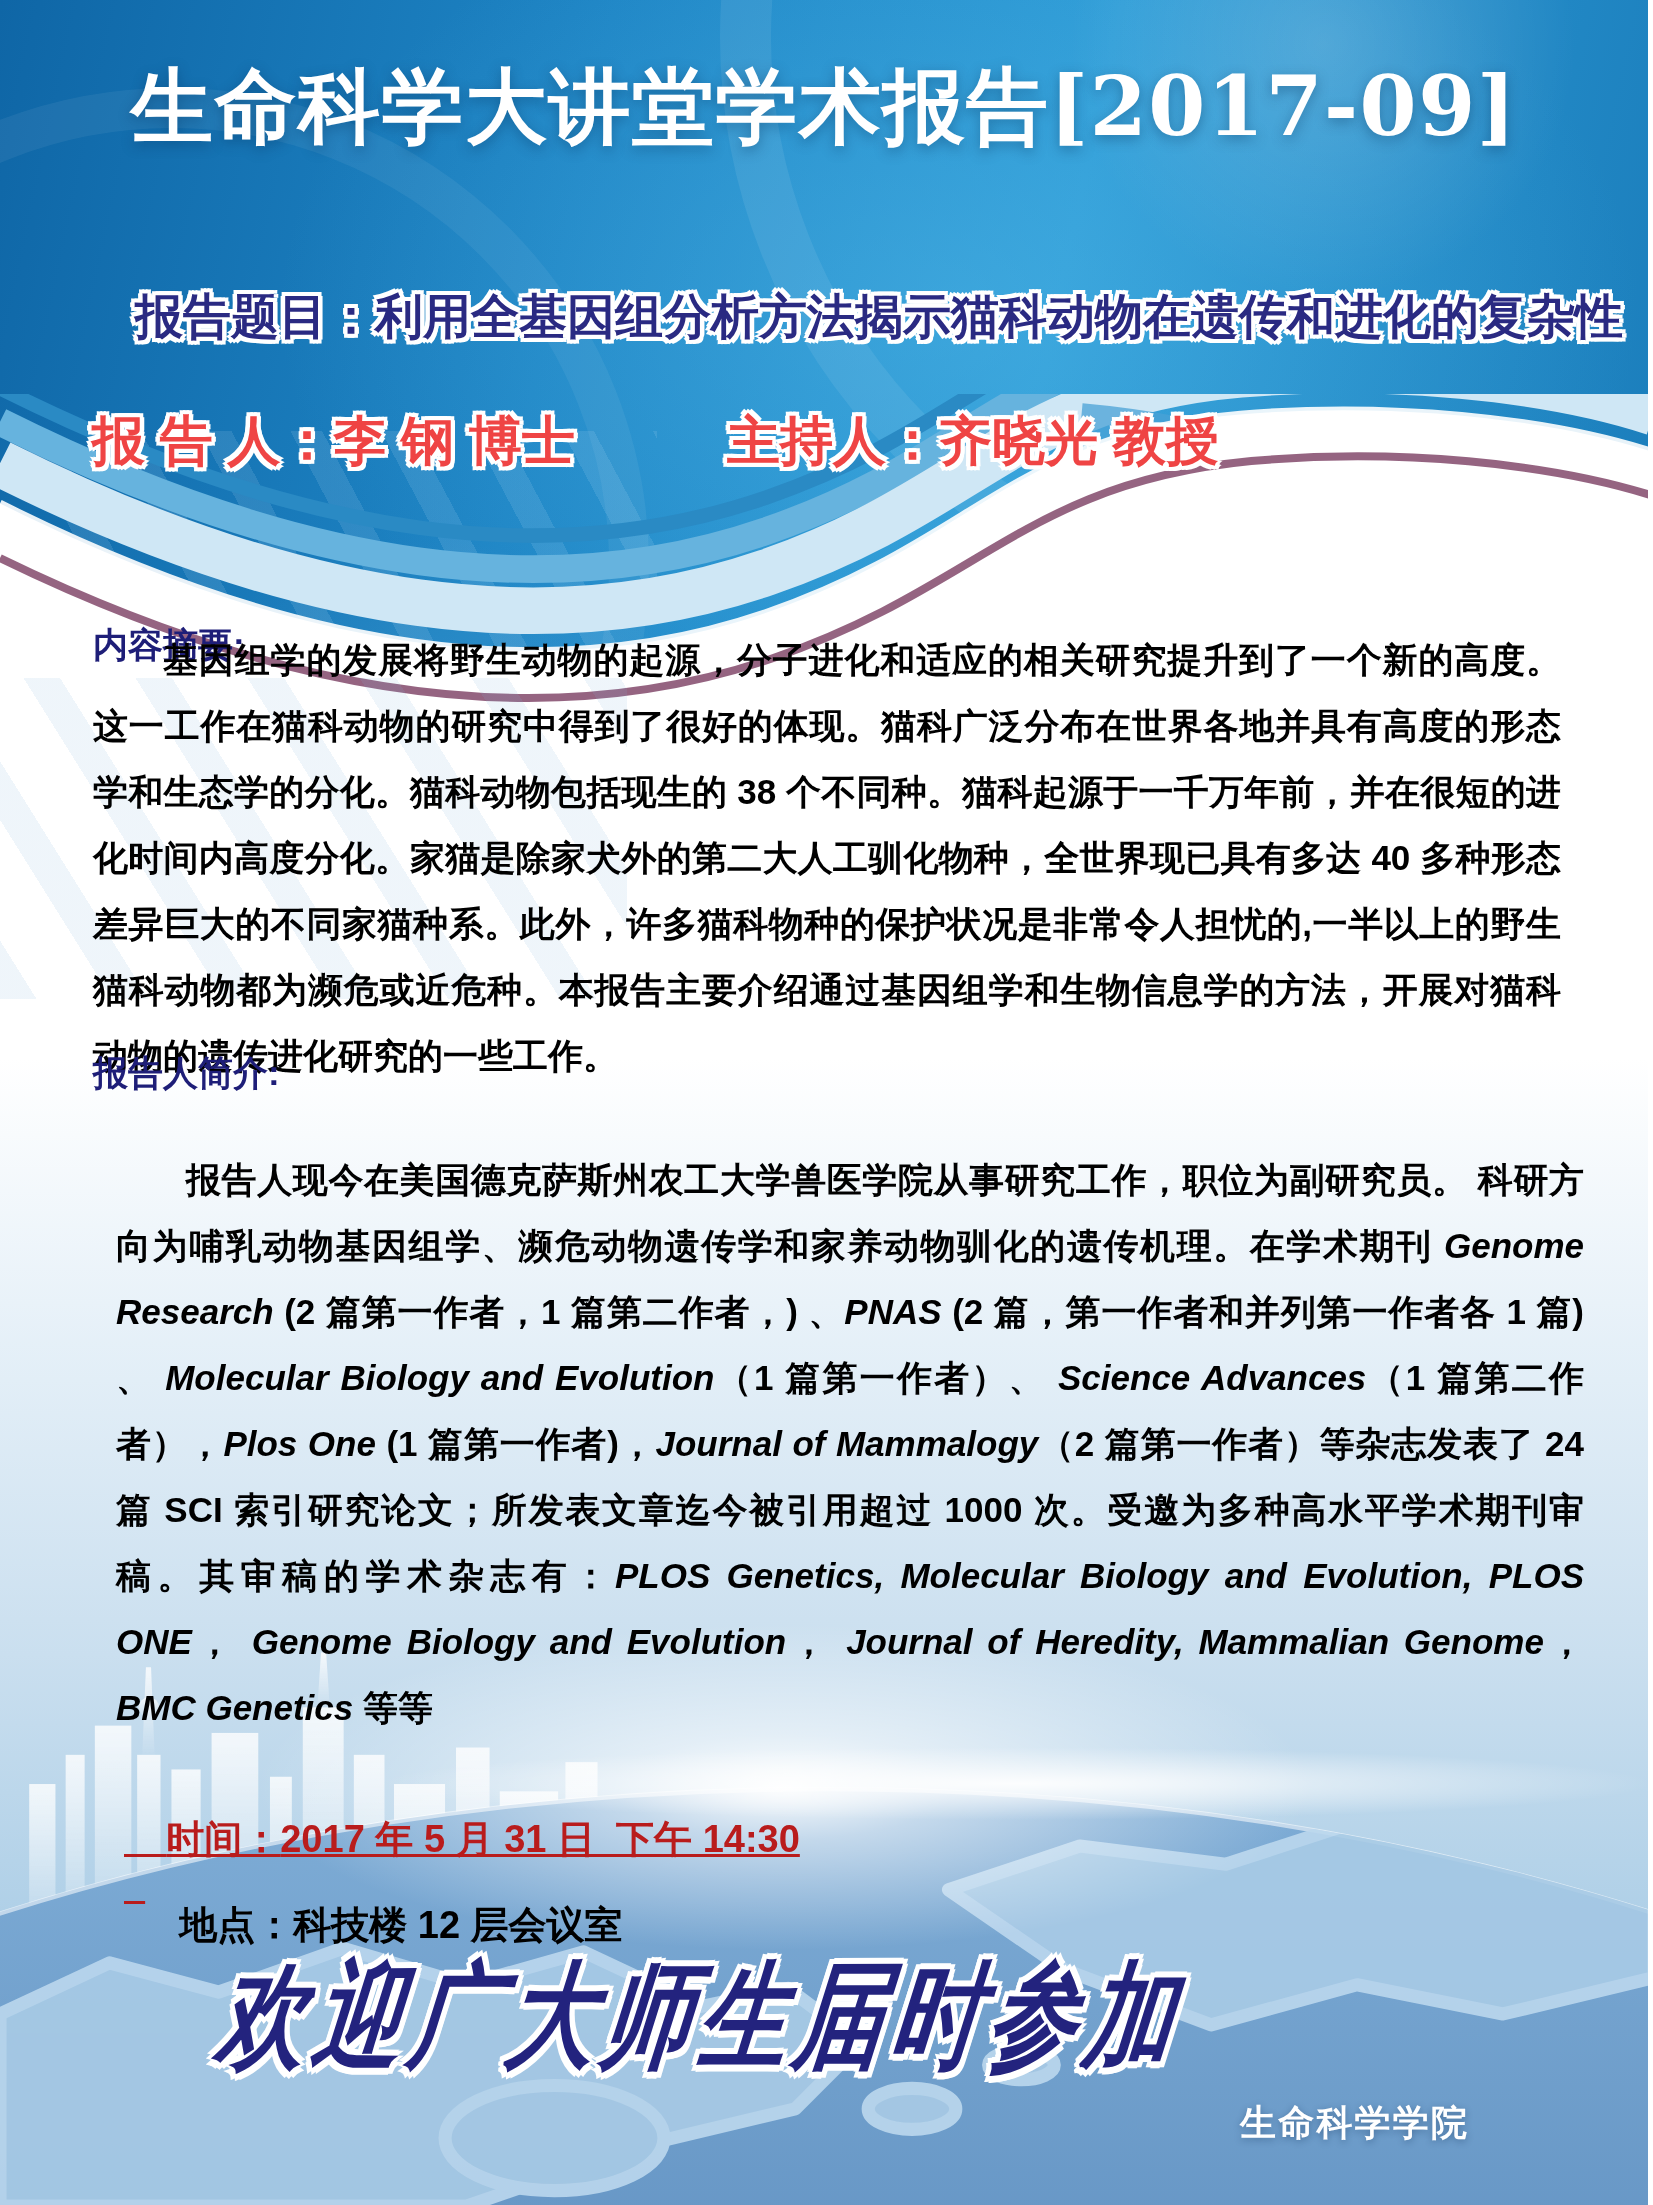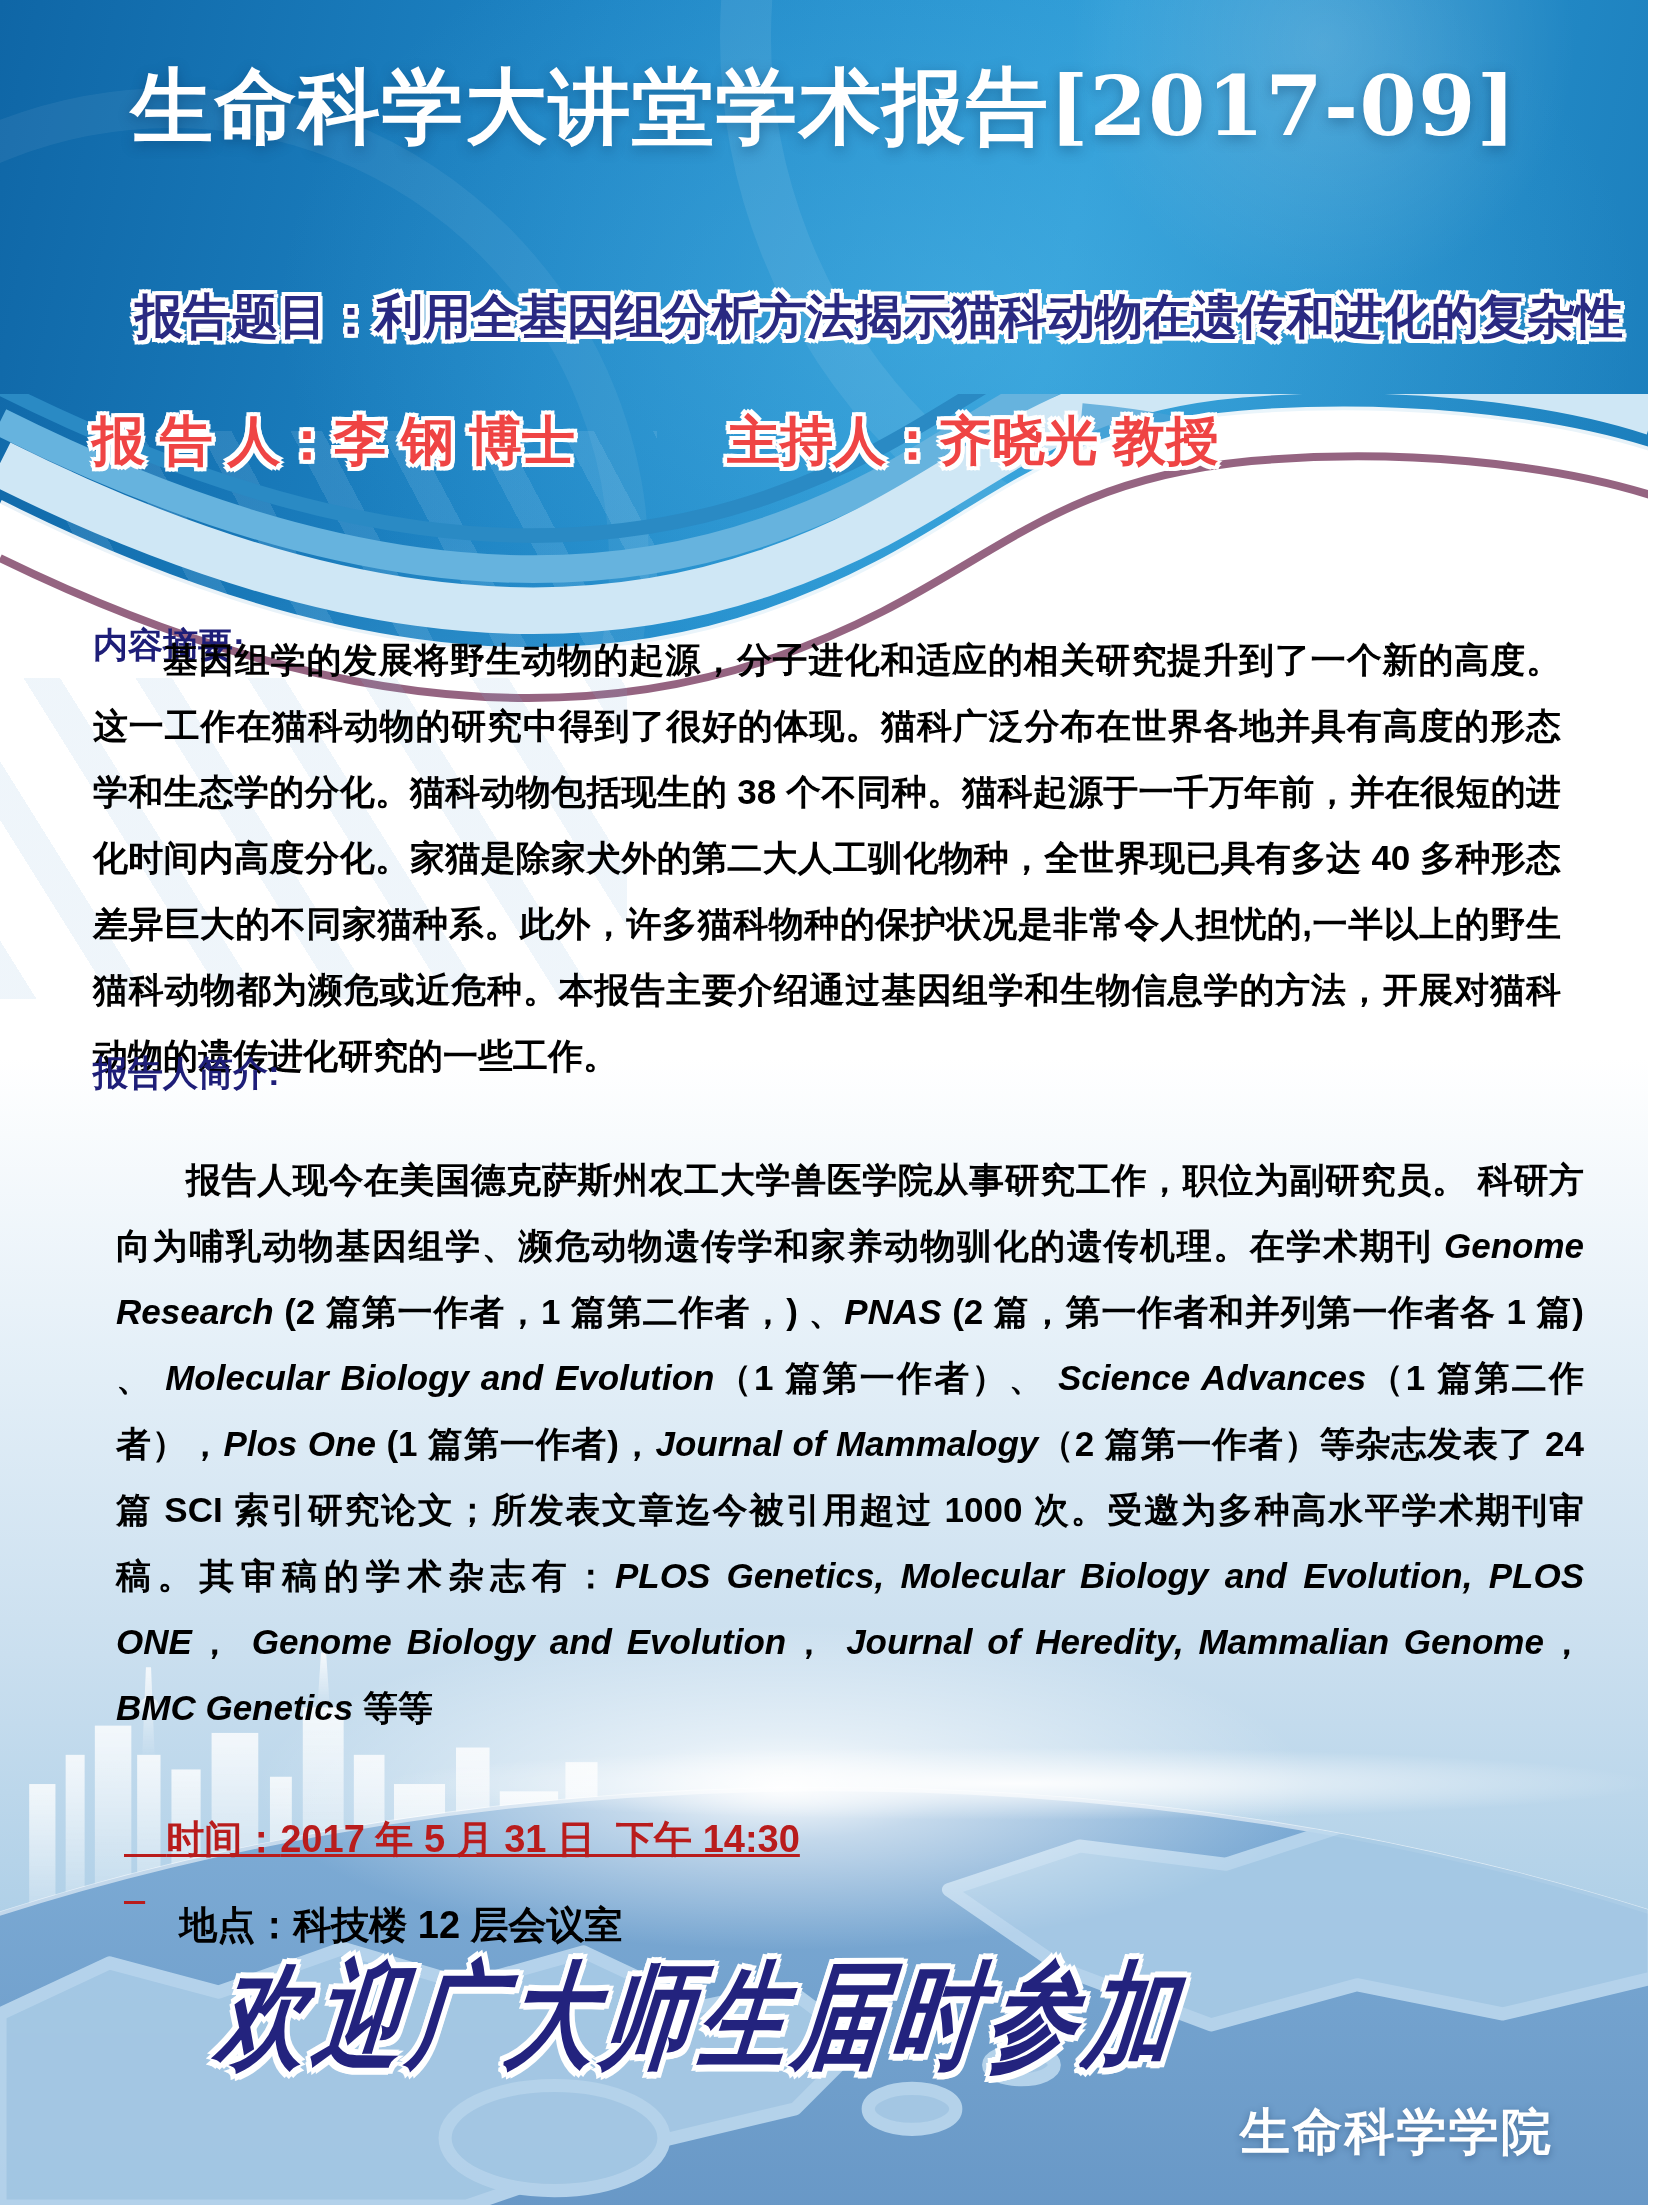--- a/index.html
+++ b/index.html
@@ -50,21 +50,21 @@
   .bio-paragraph{left:93px;top:1147px;width:1468px;
     font-weight:600;font-size:35px;line-height:66px;text-align:justify;text-indent:2em;color:#000;margin-left:23px;}
   .bio-paragraph .en-italic{font-style:italic;}
   .schedule-time{left:124px;top:1771px;font-weight:bold;font-size:38px;color:#b91c1c;white-space:pre;text-decoration:underline;}
   .schedule-place{left:137px;top:1857px;font-weight:bold;font-size:38px;color:#000;white-space:pre;}
   .welcome{left:219px;top:1949px;width:919px;text-align:center;white-space:nowrap;
     font:italic bold 89px/1.5 "DejaVu Serif",serif;color:#23237e;letter-spacing:7.3px;
     transform:skewX(-7deg) scaleY(1.30);transform-origin:50% 50%;
     text-shadow:-4.4px -4.4px 0 #fff,4.4px -4.4px 0 #fff,-4.4px 4.4px 0 #fff,4.4px 4.4px 0 #fff,
       -5.1px 0 0 #fff,5.1px 0 0 #fff,0 -5.1px 0 #fff,0 5.1px 0 #fff;}
-  .organizer{left:1240px;top:2099px;font-weight:bold;font-size:50px;color:#fff;letter-spacing:2.2px;
+  .organizer{left:1240px;top:2099px;font-weight:bold;font-size:36px;color:#fff;letter-spacing:2.2px;
     text-shadow:0 2.2px 7.3px rgba(20,50,90,.4);}
 </style>
 </head>
 <body>
 
 <div class="poster">
 
   <div class="header-bg">
     <div class="header-ring"></div>
     <div class="header-ring2"></div>

